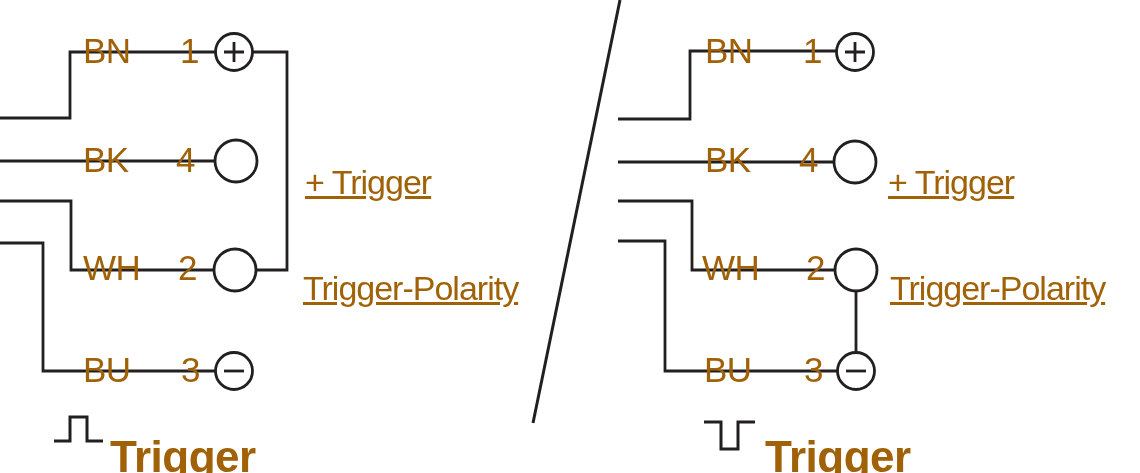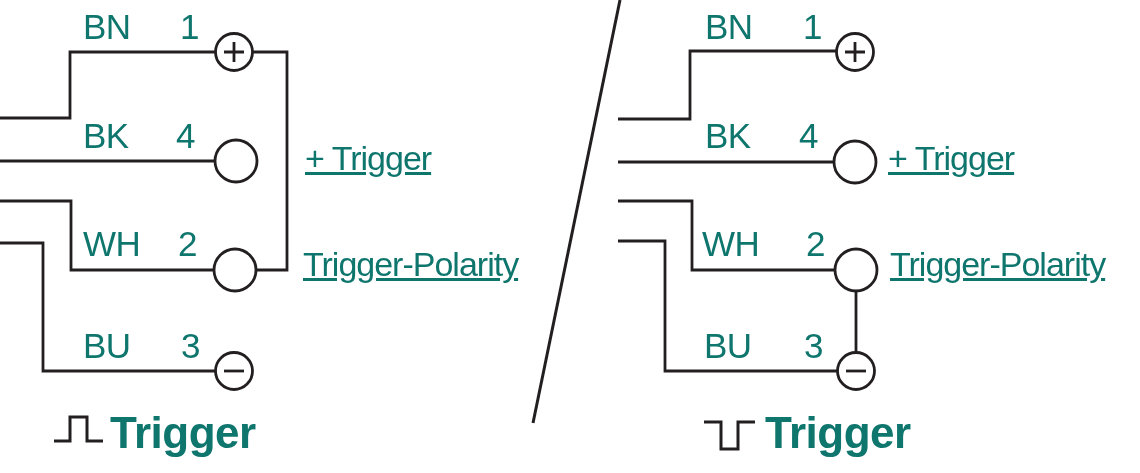--- a/index.html
+++ b/index.html
@@ -10,22 +10,23 @@
     overflow:hidden;
     font-family:"Liberation Sans",sans-serif;
     color:#231f20;
   }
   .stage svg{position:absolute;left:0;top:0;}
   .lbl{
     position:absolute;
     font-size:35px;
     line-height:1;
     letter-spacing:-0.5px;
-    color:#0f766e;
+    color:#a16207;
     white-space:nowrap;
+    margin-top:24px;
   }
   .signal{
     font-size:34px;
     letter-spacing:-1px;
     text-decoration:underline;
   }
   .pulse-label{
     font-size:44px;
     font-weight:bold;
     letter-spacing:-0.5px;

